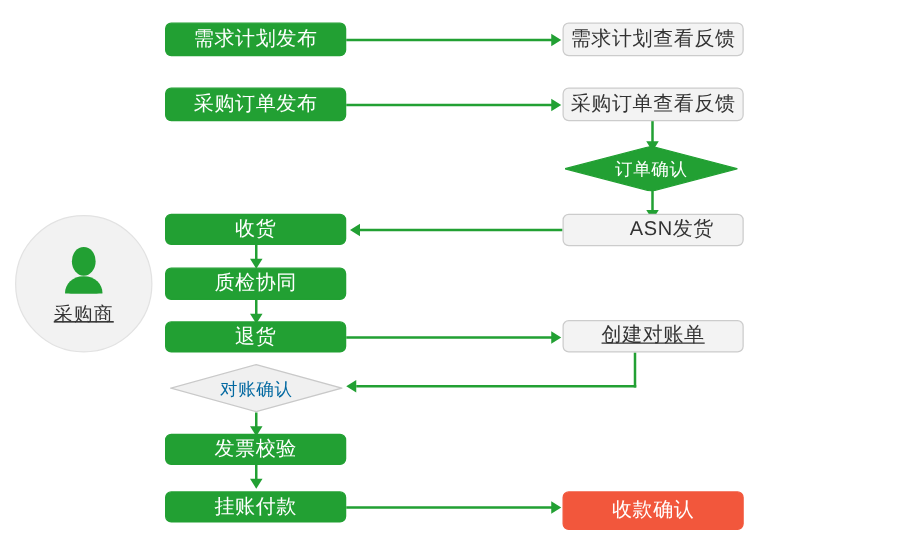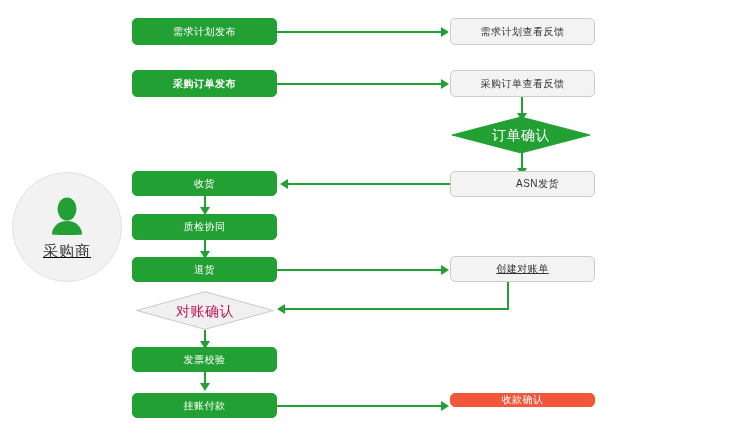--- a/index.html
+++ b/index.html
@@ -10,21 +10,21 @@
     overflow:hidden;
   }
   #stage{position:relative;width:731px;height:436px;}
 
   
   .node{
     position:absolute;
     box-sizing:border-box;
     display:flex;align-items:center;justify-content:center;
     border-radius:5px;
-    font-size:10px;
+    font-size:16px;
     line-height:1;
     letter-spacing:.5px;
     white-space:nowrap;
     z-index:3;
   }
   .node.green{
     background:#22a033;
     color:#ffffff;
     border:1px solid #22a033;
   }
@@ -47,21 +47,21 @@
   .diamond svg{display:block;}
   .diamond .dlabel{
     position:absolute;
     left:0;right:0;top:0;bottom:0;
     display:flex;align-items:center;justify-content:center;
     font-size:14px;line-height:1;letter-spacing:.5px;
     white-space:nowrap;
     pointer-events:none;
   }
   .diamond.green .dlabel{color:#ffffff;}
-  .diamond.grey  .dlabel{color:#be185d;}
+  .diamond.grey  .dlabel{color:#0369a1;}
 
   
   .conn{position:absolute;background:#22a033;z-index:2;}
   .conn.h{height:2px;}
   .conn.v{width:2px;}
   .arrow{position:absolute;width:0;height:0;z-index:2;}
   .arrow.right{
     border-top:5px solid transparent;
     border-bottom:5px solid transparent;
     border-left:8px solid #22a033;
@@ -144,21 +144,21 @@
   <div class="arrow right" style="left:441px;top:401px;"></div>
 
   <div class="node green" style="left:132px;top:18px;width:145px;height:27px;">
     <span>需求计划发布</span>
   </div>
 
   <div class="node grey" style="left:450px;top:18px;width:145px;height:27px;">
     <span>需求计划查看反馈</span>
   </div>
 
-  <div class="node green" style="left:132px;top:70px;width:145px;height:27px;font-weight:bold;">
+  <div class="node green" style="left:132px;top:70px;width:145px;height:27px;">
     <span>采购订单发布</span>
   </div>
 
   <div class="node grey" style="left:450px;top:70px;width:145px;height:27px;">
     <span>采购订单查看反馈</span>
   </div>
 
   <div class="diamond green" style="left:452px;top:117px;width:138px;height:36px;">
     <svg width="138" height="36" viewBox="0 0 138 36" aria-hidden="true">
       <polygon points="69,0 138,18 69,36 0,18" fill="#22a033" stroke="#22a033" stroke-width="1"></polygon>
@@ -194,21 +194,21 @@
   </div>
 
   <div class="node green" style="left:132px;top:347px;width:145px;height:25px;">
     <span>发票校验</span>
   </div>
 
   <div class="node green" style="left:132px;top:393px;width:145px;height:25px;">
     <span>挂账付款</span>
   </div>
 
-  <div class="node red" style="left:450px;top:393px;width:145px;height:14px;">
+  <div class="node red" style="left:450px;top:393px;width:145px;height:31px;">
     <span>收款确认</span>
   </div>
 
   <div class="actor" style="left:12px;top:172px;text-decoration:underline;">
     <span class="glyph">
       <svg width="44" height="44" viewBox="0 0 44 44" aria-hidden="true">
         <ellipse cx="22" cy="13" rx="9.5" ry="11.5" fill="#22a033"></ellipse>
         <path d="M22 25c-9 0-15 6.2-15 13.5 0 .6 30 .6 30 0C37 31.2 31 25 22 25z" fill="#22a033"></path>
       </svg>
     </span>

